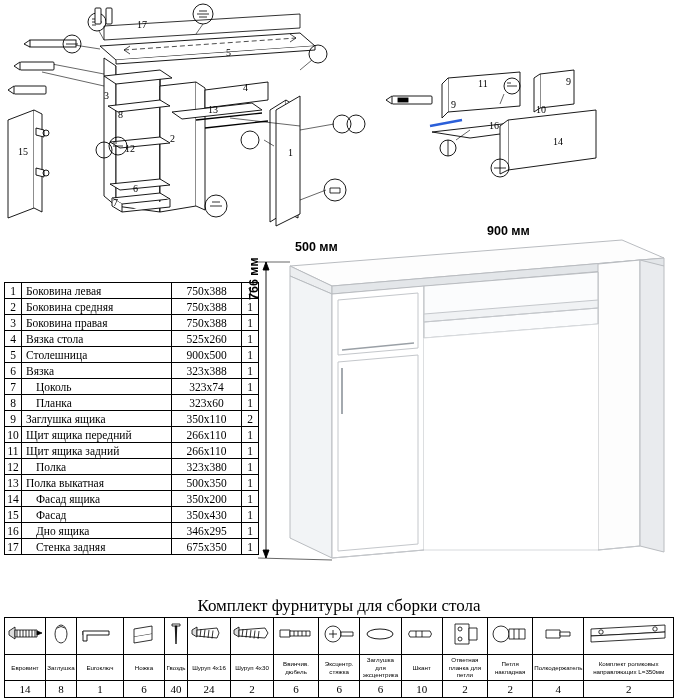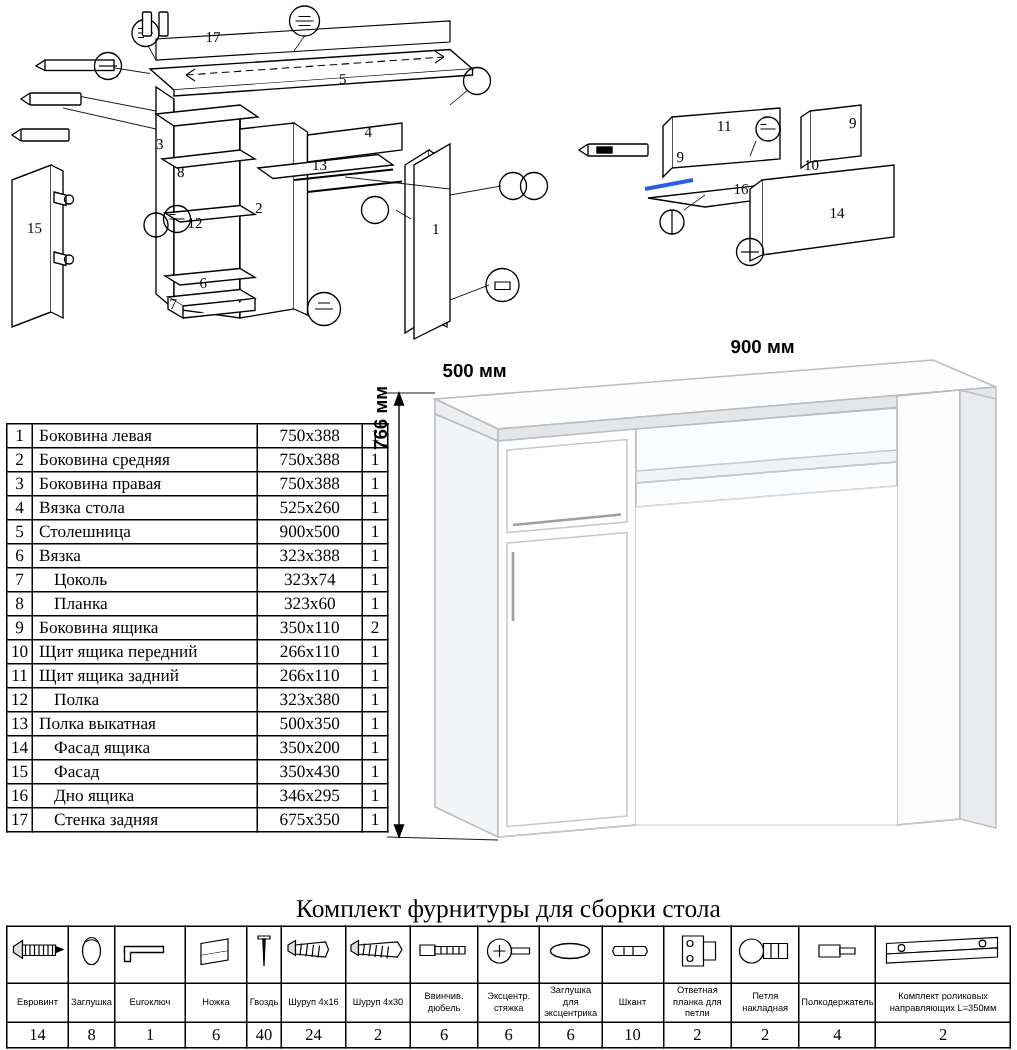--- a/index.html
+++ b/index.html
@@ -306,21 +306,21 @@
           <td class="qty">1</td>
         </tr>
       <tr>
           <td class="num">8</td>
           <td class="name ind">Планка</td>
           <td class="dim">323х60</td>
           <td class="qty">1</td>
         </tr>
       <tr>
           <td class="num">9</td>
-          <td class="name">Боковина ящика</td>
+          <td class="name">Заглушка ящика</td>
           <td class="dim">350х110</td>
           <td class="qty">2</td>
         </tr>
       <tr>
           <td class="num">10</td>
           <td class="name">Щит ящика передний</td>
           <td class="dim">266х110</td>
           <td class="qty">1</td>
         </tr>
       <tr>

